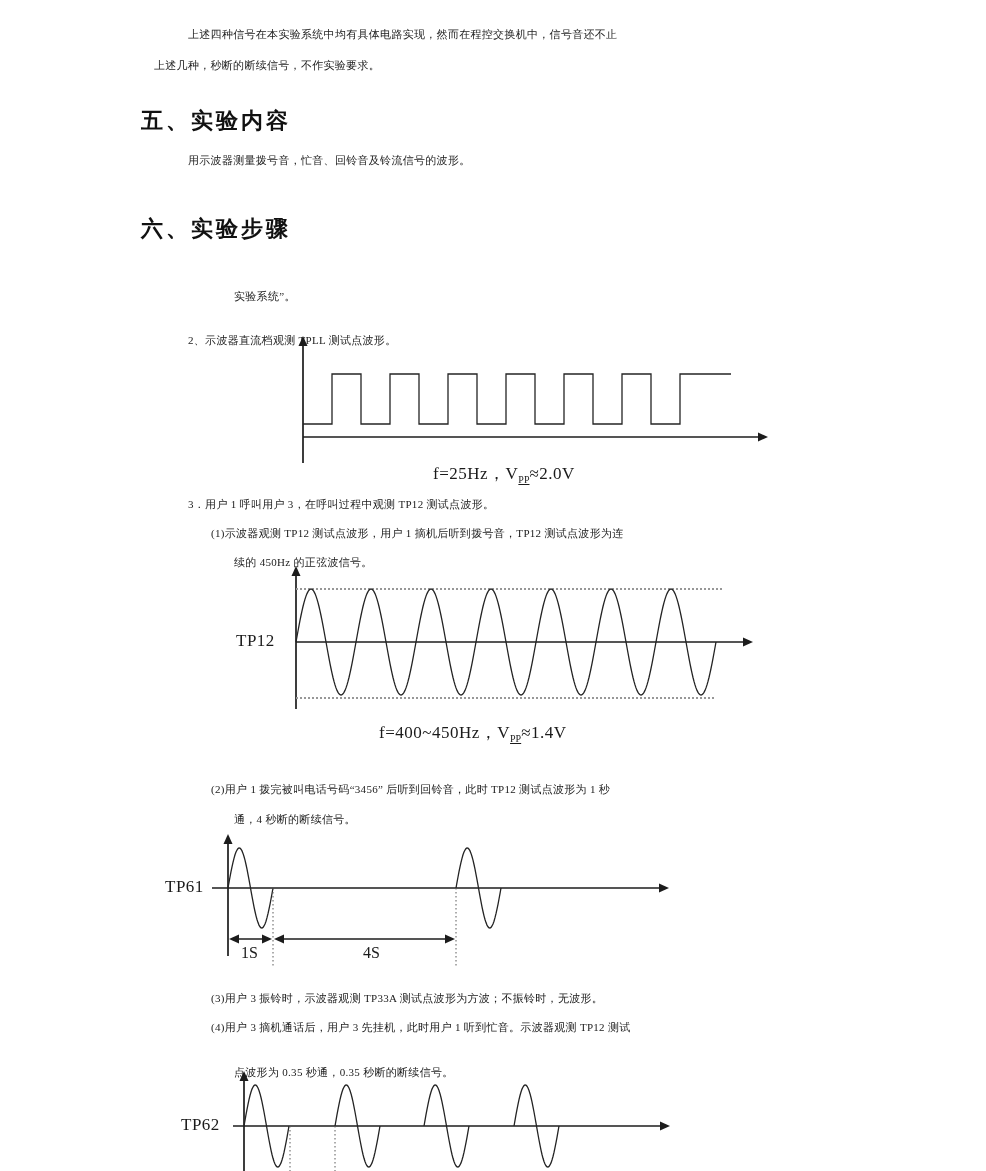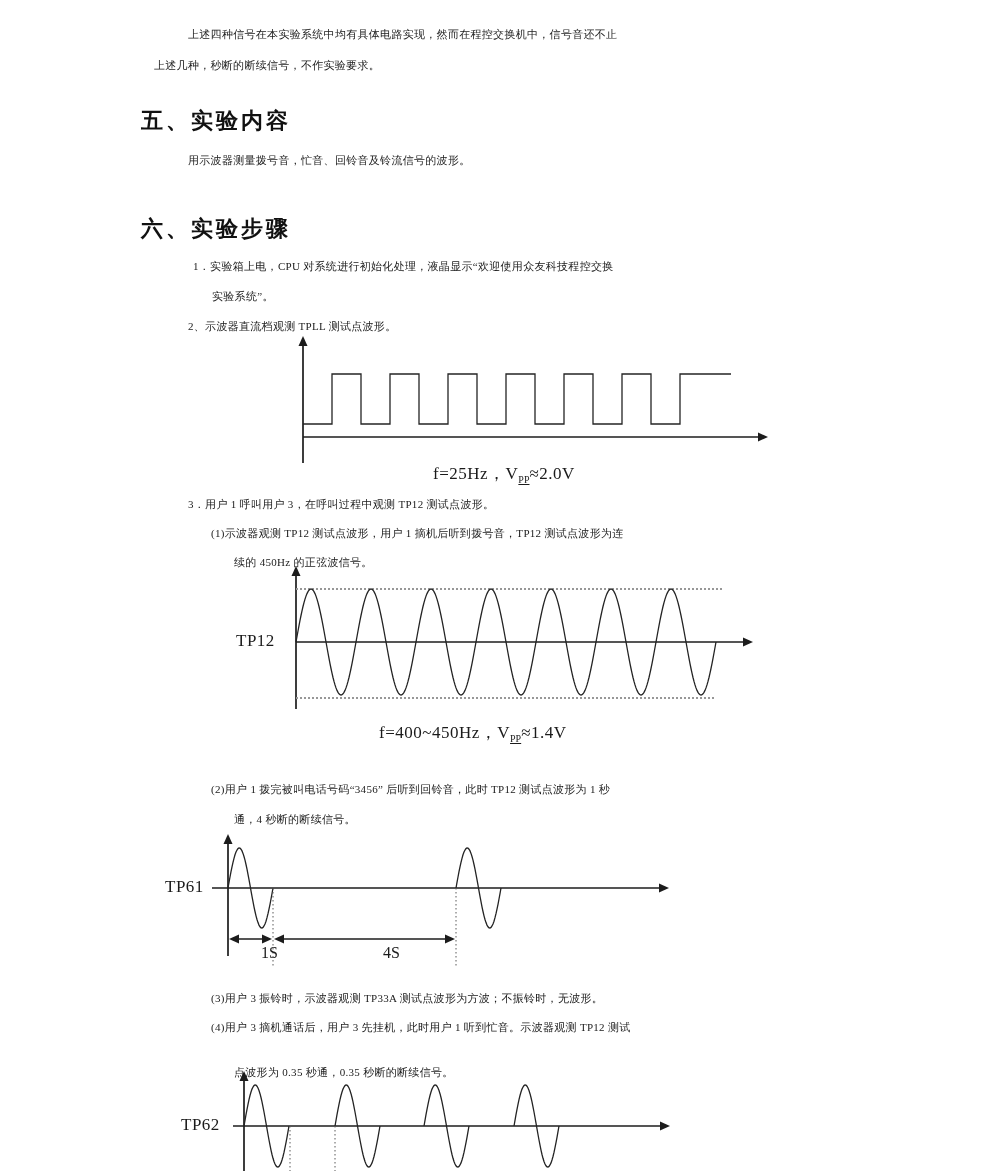--- a/index.html
+++ b/index.html
@@ -1,21 +1,21 @@
 <!DOCTYPE html>
 <html><head>
 <meta charset="utf-8">
 <style>
   html,body{margin:0;padding:0;background:#fff;}
   .page{position:relative;width:986px;height:1171px;background:#ffffff;overflow:hidden;
         font-family:"Liberation Serif","DejaVu Serif",serif;color:#1b1b1b;}
   .line{position:absolute;font-size:11px;line-height:20px;white-space:nowrap;letter-spacing:0.3px;}
   .heading{position:absolute;font-size:22px;font-weight:bold;letter-spacing:3px;white-space:nowrap;color:#111;text-align:right;}
   .figlabel{position:absolute;font-size:17px;letter-spacing:0.5px;}
-  .dimlabel{position:absolute;font-size:16px;margin-left:20px;}
+  .dimlabel{position:absolute;font-size:16px;}
   .caption{position:absolute;font-size:17px;letter-spacing:0.5px;white-space:nowrap;}
   .caption sub{font-size:10px;letter-spacing:0;text-decoration:underline;}
   svg.canvas{position:absolute;left:0;top:0;}
   svg .ax{stroke:#1c1c1c;stroke-width:1.7;fill:none;}
   svg .wave{stroke:#242424;stroke-width:1.3;fill:none;}
   svg .dash{stroke:#979797;stroke-width:1.8;stroke-dasharray:2,2;fill:none;}
   svg .dot{stroke:#5a5a5a;stroke-width:1;stroke-dasharray:1.5,2.5;fill:none;}
   svg .dim{stroke:#1c1c1c;stroke-width:1.5;fill:none;}
   svg .fill{fill:#1c1c1c;stroke:none;}
 </style>
@@ -64,23 +64,22 @@
     </svg>
 
   <div class="line" style="left:188px;top:24px">上述四种信号在本实验系统中均有具体电路实现，然而在程控交换机中，信号音还不止</div>
   <div class="line" style="left:154px;top:55px">上述几种，秒断的断续信号，不作实验要求。</div>
 
   <div class="heading" style="left:141px;top:106px">五、实验内容</div>
   <div class="line" style="left:188px;top:150px">用示波器测量拨号音，忙音、回铃音及铃流信号的波形。</div>
 
   <div class="heading" style="left:141px;top:214px">六、实验步骤</div>
 
-  <div class="line" style="left:193px;top:256px">1．实验箱上电，CPU 对系统进行初始化处理，液晶显示“欢迎使用众友科技程控交换</div>
-  <div class="line" style="left:212px;top:286px">实验系统”。</div>
-  <div class="line" style="left:188px;top:316px">2、示波器直流档观测 TPLL 测试点波形。</div>
+  <div class="line" style="left:234px;top:286px">实验系统”。</div>
+  <div class="line" style="left:188px;top:330px">2、示波器直流档观测 TPLL 测试点波形。</div>
 
   <div class="caption" style="left:433px;top:462px">
     <span>f=25Hz，V</span><sub>PP</sub><span>≈2.0V</span>
   </div>
 
   <div class="line" style="left:188px;top:494px">3．用户 1 呼叫用户 3，在呼叫过程中观测 TP12 测试点波形。</div>
   <div class="line" style="left:211px;top:523px">(1)示波器观测 TP12 测试点波形，用户 1 摘机后听到拨号音，TP12 测试点波形为连</div>
   <div class="line" style="left:234px;top:552px">续的 450Hz 的正弦波信号。</div>
 
   <div class="figlabel" style="left:236px;top:631px">TP12</div>

